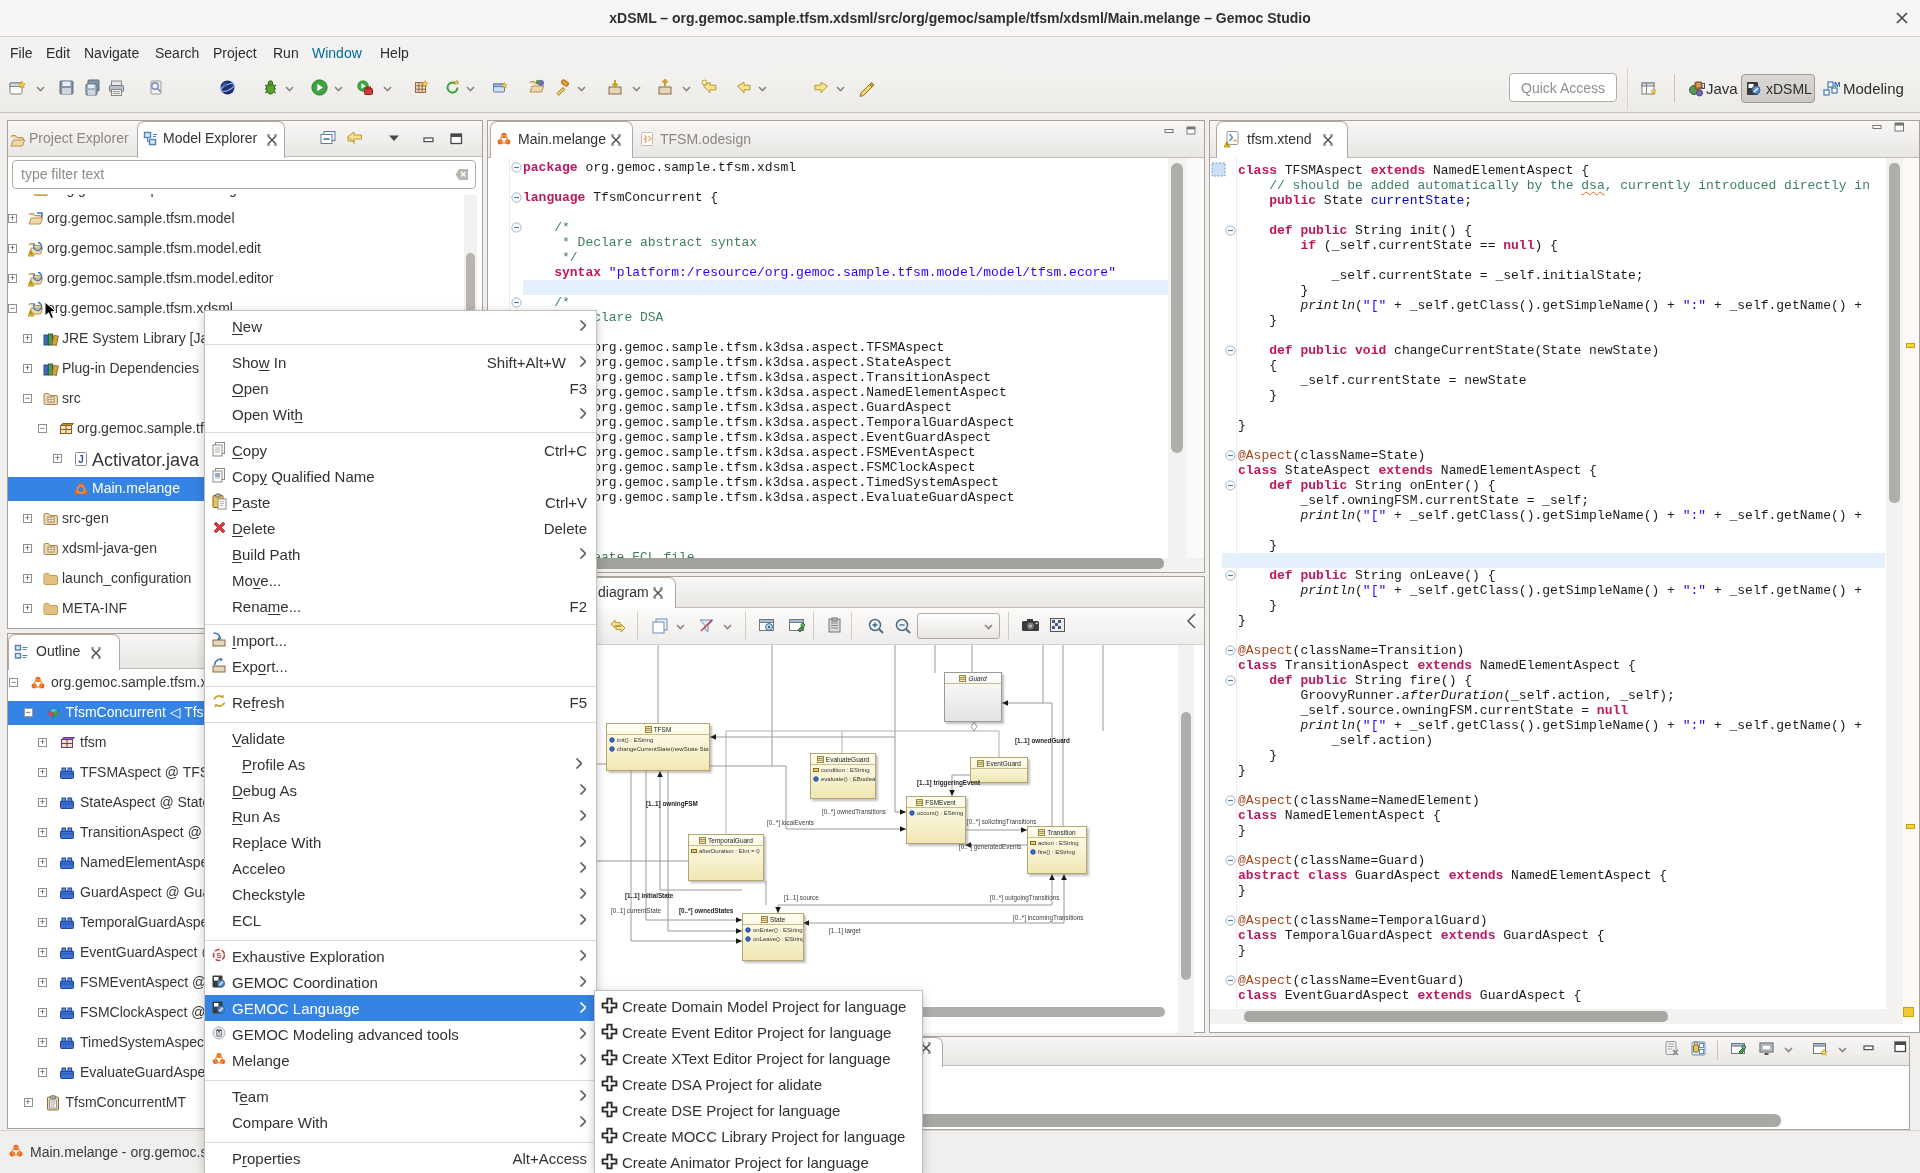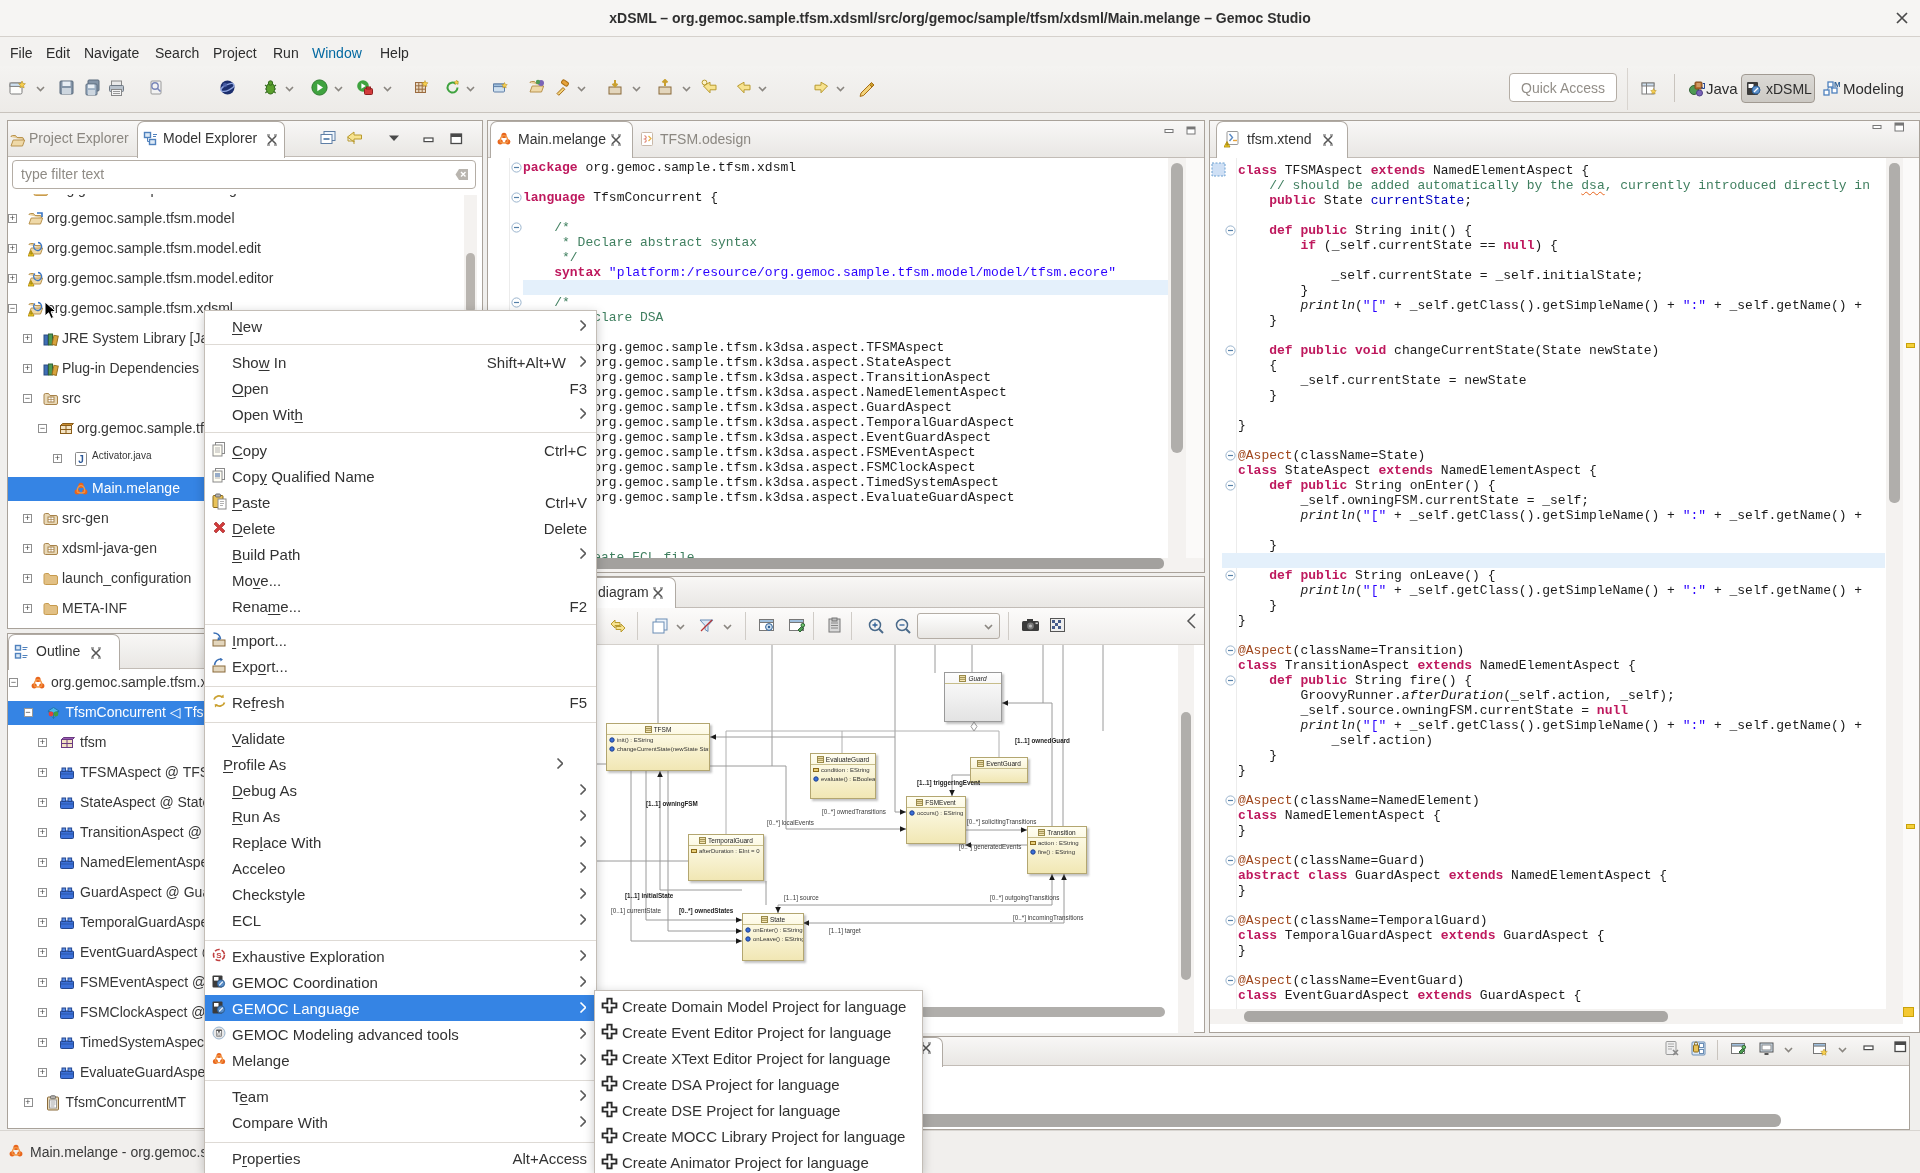--- a/index.html
+++ b/index.html
@@ -332,21 +332,21 @@
     <rect x="2.5" y="4.5" width="11" height="8" fill="#f3e3c3" stroke="#8a5d1a"></rect>
     <path d="M2.5 8.5 h11 M8 4.5 v8" stroke="#8a5d1a"></path>
     <path d="M2.5 4.5 l2-2 h11 l-2 2 z" fill="#c98c2f" stroke="#8a5d1a"></path>
   </svg>
 <div class="abs" style="left:77px;top:420px;font-size:14px;font-weight:normal;color:#363636;white-space:nowrap">org.gemoc.sample.tfsm.xdsml</div>
 <div class="exp" style="left:53px;top:454px">+</div>
 <svg class="abs" style="left:73px;top:451px" width="16" height="16">
     <rect x="2.5" y="1.5" width="11" height="13" rx="1" fill="#fff" stroke="#8a8a8a"></rect>
     <text x="8" y="12" font-size="10" font-weight="bold" fill="#2b5797" text-anchor="middle" font-family="Liberation Sans">J</text>
   </svg>
-<div class="abs" style="left:92px;top:450px;font-size:10px;font-weight:normal;color:#363636;white-space:nowrap">Activator.java</div>
+<div class="abs" style="left:92px;top:450px;font-size:18px;font-weight:normal;color:#363636;white-space:nowrap">Activator.java</div>
 <div class="abs" style="left:8px;top:477px;width:196px;height:24px;background:#3584e4"></div>
 <svg class="abs" style="left:73px;top:481px" width="16" height="16" viewBox="0 0 16 16">
     <g fill="#e8641b">
       <circle cx="8" cy="4.4" r="2.6"></circle>
       <circle cx="4.2" cy="10.8" r="2.6"></circle>
       <circle cx="11.8" cy="10.8" r="2.6"></circle>
     </g>
     <g fill="none" stroke="#f29544" stroke-width="1.4">
       <path d="M8 4.4 q4 1 3.8 6.4"></path>
       <path d="M8 4.4 q-4 1 -3.8 6.4"></path>
@@ -1161,21 +1161,21 @@
       <path d="M13.5 9.5 a5 5 0 0 1 -8.5 2" fill="none" stroke="#caa02f" stroke-width="1.8"></path>
       <path d="M4 14.5 l-.3-3.6 3.4 1z" fill="#caa02f"></path>
     </svg>
     <span class="lb">Re<u>f</u>resh</span>
     <span class="sc">F5</span>
   </div>
 <div class="msep" style="left:205px;top:722px;width:391px;z-index:51"></div>
 <div class="mrow" style="left:205px;top:725px;width:391px;z-index:51">
     <span class="lb"><u>V</u>alidate</span>
   </div>
-<div class="mrow" style="left:196px;top:751px;width:377px;z-index:51">
+<div class="mrow" style="left:215px;top:751px;width:377px;z-index:51">
     <span class="lb"><u>P</u>rofile As</span>
     <svg class="ar" width="8" height="13">
       <path d="M1.5 1.5 L6.5 6.5 L1.5 11.5" stroke="#5a5a5a" stroke-width="1.6" fill="none"></path>
     </svg>
   </div>
 <div class="mrow" style="left:205px;top:777px;width:391px;z-index:51">
     <span class="lb"><u>D</u>ebug As</span>
     <svg class="ar" width="8" height="13">
       <path d="M1.5 1.5 L6.5 6.5 L1.5 11.5" stroke="#5a5a5a" stroke-width="1.6" fill="none"></path>
     </svg>
@@ -1308,21 +1308,21 @@
 <div class="mrow" style="left:595px;top:1045px;width:327px;z-index:61">
     <svg class="ic" style="top:4px" width="17" height="17" viewBox="0 0 16 16">
       <path d="M6 1.5 h4 v4.5 h4.5 v4 h-4.5 v4.5 h-4 v-4.5 h-4.5 v-4 h4.5 z" fill="#fff" stroke="#2a2a2a" stroke-width="1.8"></path>
     </svg>
     <span class="lb">Create XText Editor Project for language</span>
   </div>
 <div class="mrow" style="left:595px;top:1071px;width:327px;z-index:61">
     <svg class="ic" style="top:4px" width="17" height="17" viewBox="0 0 16 16">
       <path d="M6 1.5 h4 v4.5 h4.5 v4 h-4.5 v4.5 h-4 v-4.5 h-4.5 v-4 h4.5 z" fill="#fff" stroke="#2a2a2a" stroke-width="1.8"></path>
     </svg>
-    <span class="lb">Create DSA Project for language</span>
+    <span class="lb">Create DSA Project for alidate</span>
   </div>
 <div class="mrow" style="left:595px;top:1097px;width:327px;z-index:61">
     <svg class="ic" style="top:4px" width="17" height="17" viewBox="0 0 16 16">
       <path d="M6 1.5 h4 v4.5 h4.5 v4 h-4.5 v4.5 h-4 v-4.5 h-4.5 v-4 h4.5 z" fill="#fff" stroke="#2a2a2a" stroke-width="1.8"></path>
     </svg>
     <span class="lb">Create DSE Project for language</span>
   </div>
 <div class="mrow" style="left:595px;top:1123px;width:327px;z-index:61">
     <svg class="ic" style="top:4px" width="17" height="17" viewBox="0 0 16 16">
       <path d="M6 1.5 h4 v4.5 h4.5 v4 h-4.5 v4.5 h-4 v-4.5 h-4.5 v-4 h4.5 z" fill="#fff" stroke="#2a2a2a" stroke-width="1.8"></path>

